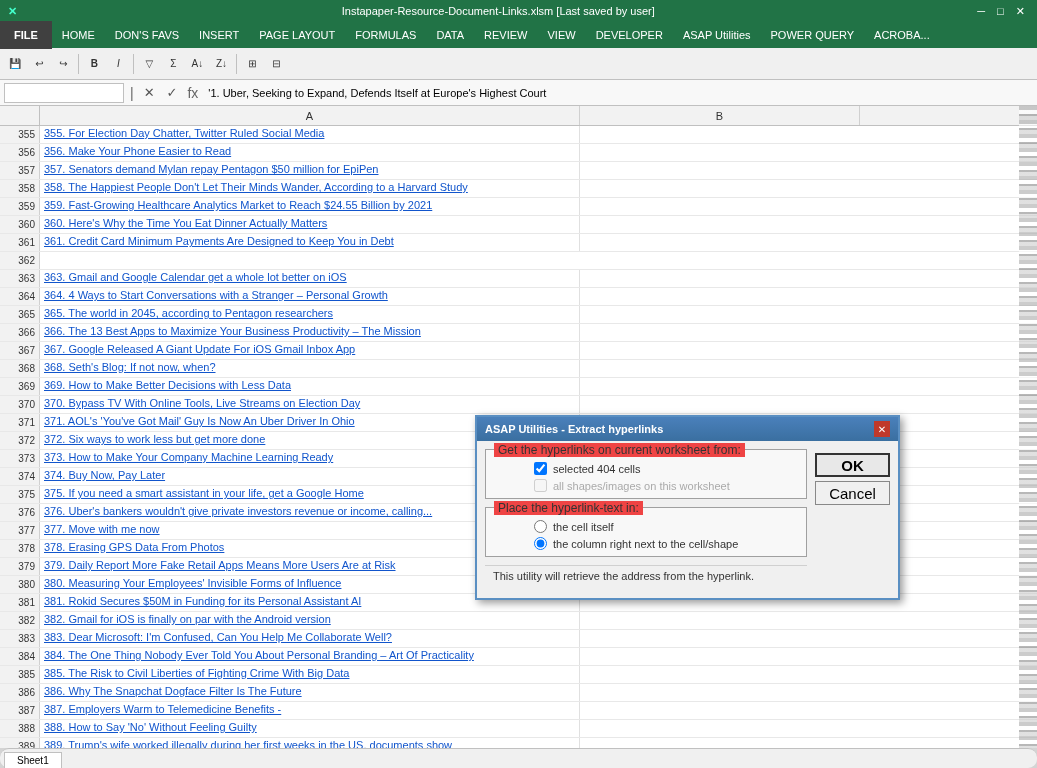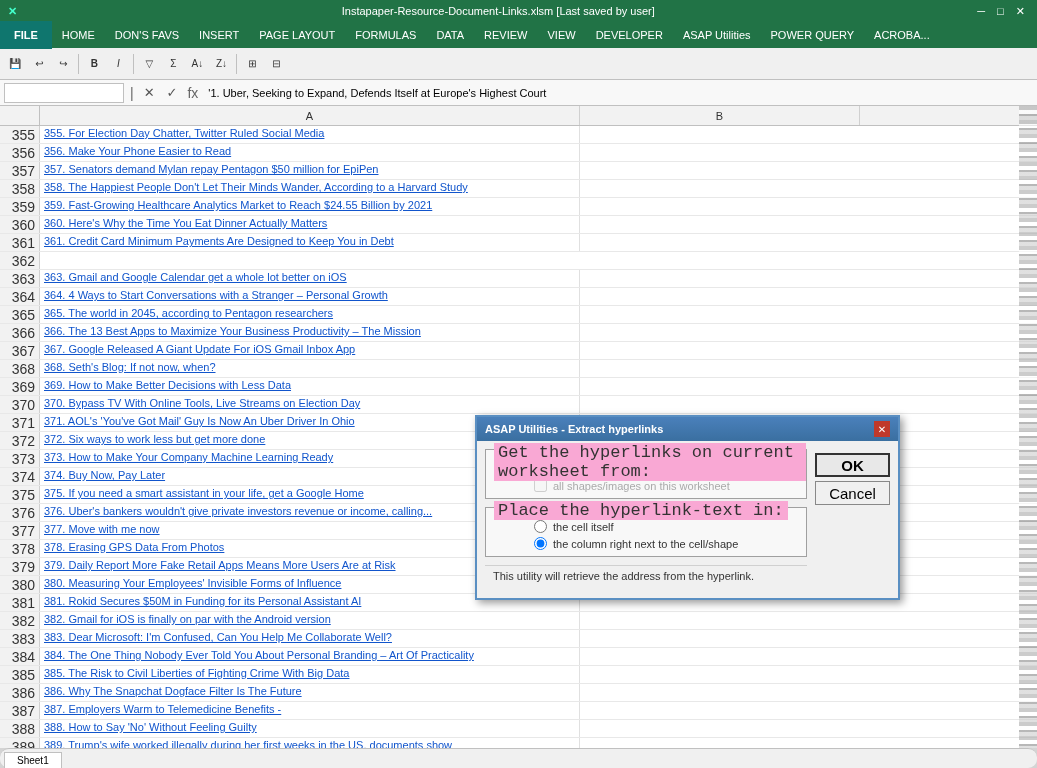--- a/index.html
+++ b/index.html
@@ -18,21 +18,21 @@
     }
 
     
     .menu-bar {
       background: #217346;
       display: flex;
       align-items: center;
       height: 26px;
     }
     .menu-bar .file-btn {
-      background: #0f766e;
+      background: #404040;
       color: white;
       padding: 14px 14px;
       font-size: 11px;
       font-weight: bold;
       height: 100%;
       display: flex;
       align-items: center;
       cursor: pointer;
     }
     .menu-bar .menu-items {
@@ -149,21 +149,21 @@
       border-bottom: 1px solid #e8e8e8;
     }
     .row-num {
       width: 40px;
       border-right: 1px solid #d0d0d0;
       background: #f2f2f2;
       display: flex;
       align-items: center;
       justify-content: flex-end;
       padding-right: 4px;
-      font-size: 14px;
+      font-size: 10px;
       color: #333;
       flex-shrink: 0;
     }
     .cell-a {
       width: 540px;
       padding: 1px 4px;
       font-size: 11px;
       color: #1155cc;
       text-decoration: underline;
       overflow: hidden;
@@ -264,25 +264,24 @@
       border: 1px solid #a0a0a0;
       margin-bottom: 8px;
       padding: 6px 8px;
       background: #f8f8f8;
       position: relative;
     }
     .dialog-group-legend {
       position: absolute;
       top: -7px;
       left: 8px;
-      background: #f9a8d4;
+      background: #ef4444;
       padding: 0 4px;
-      font-size: 17px;
+      font-size: 12px;
       color: #333;
-      font-family: Liberation Mono, monospace;
     }
     .dialog-option {
       display: flex;
       align-items: center;
       gap: 6px;
       margin-top: 4px;
       font-size: 11px;
       color: #333;
       margin-left: 40px;
     }

